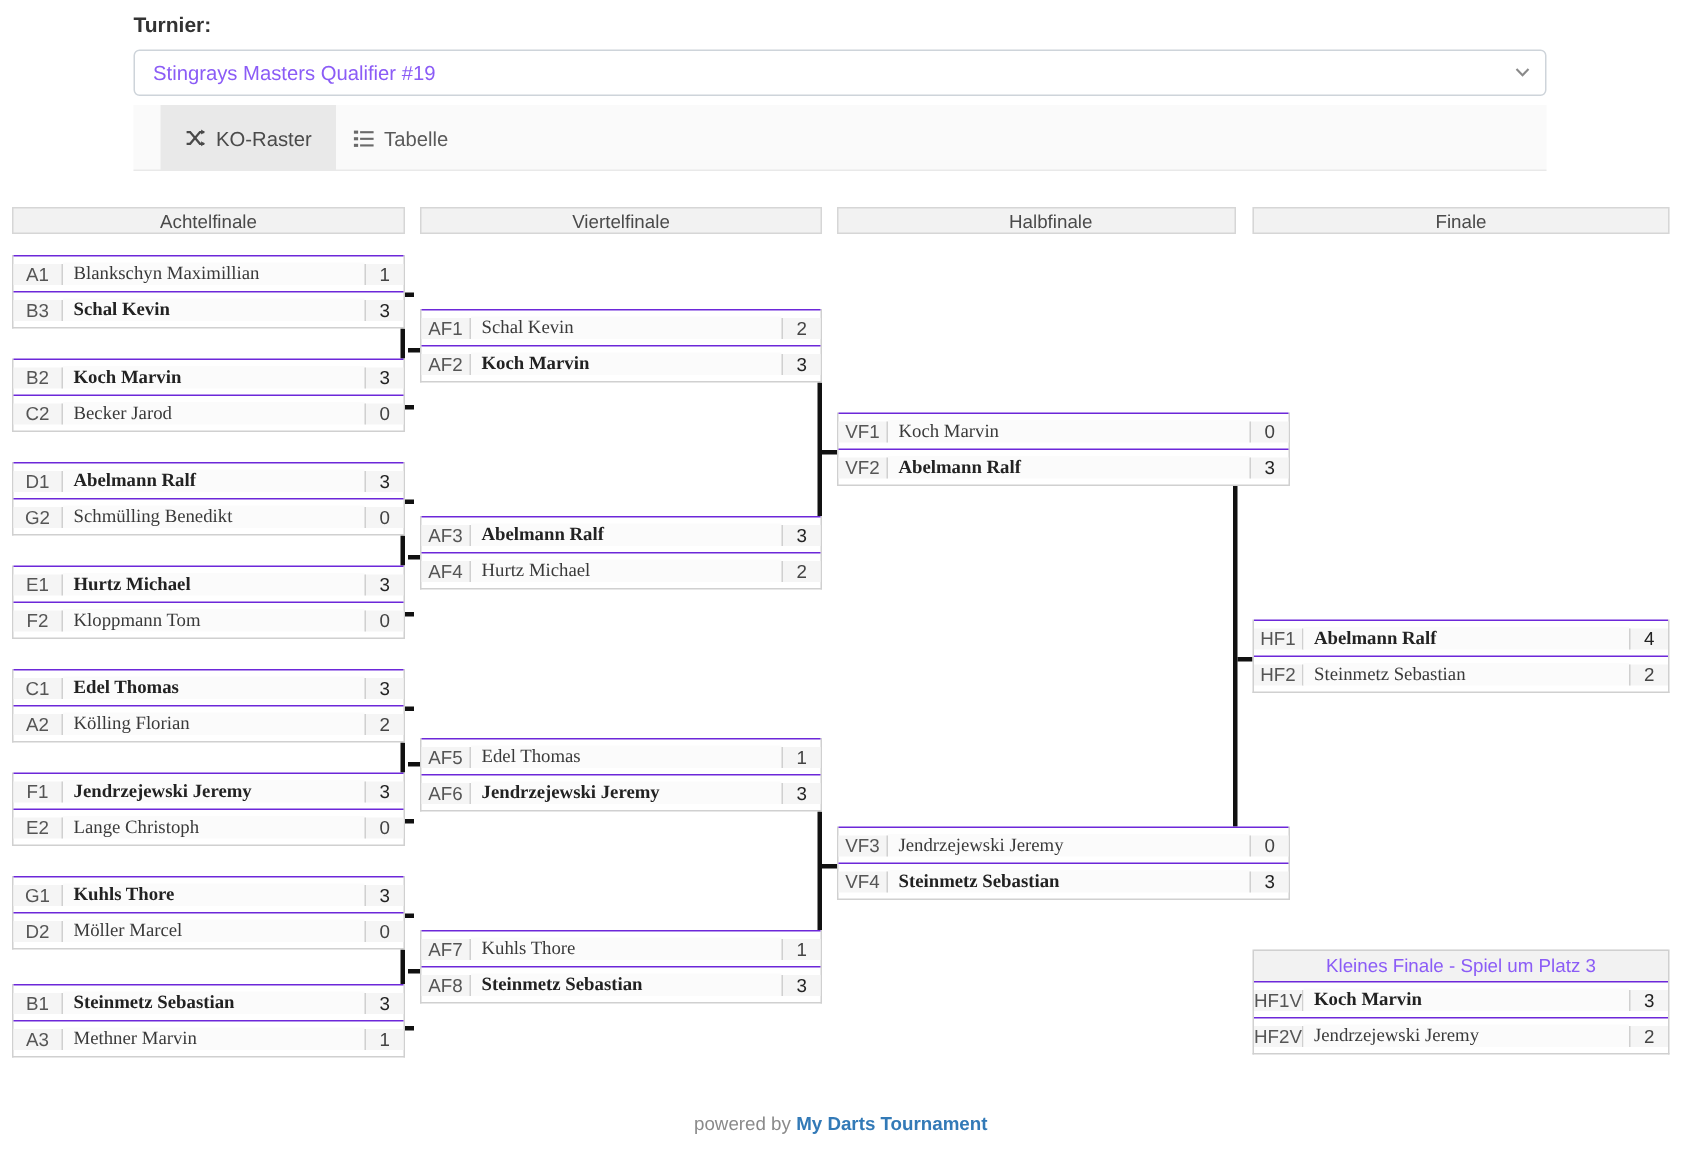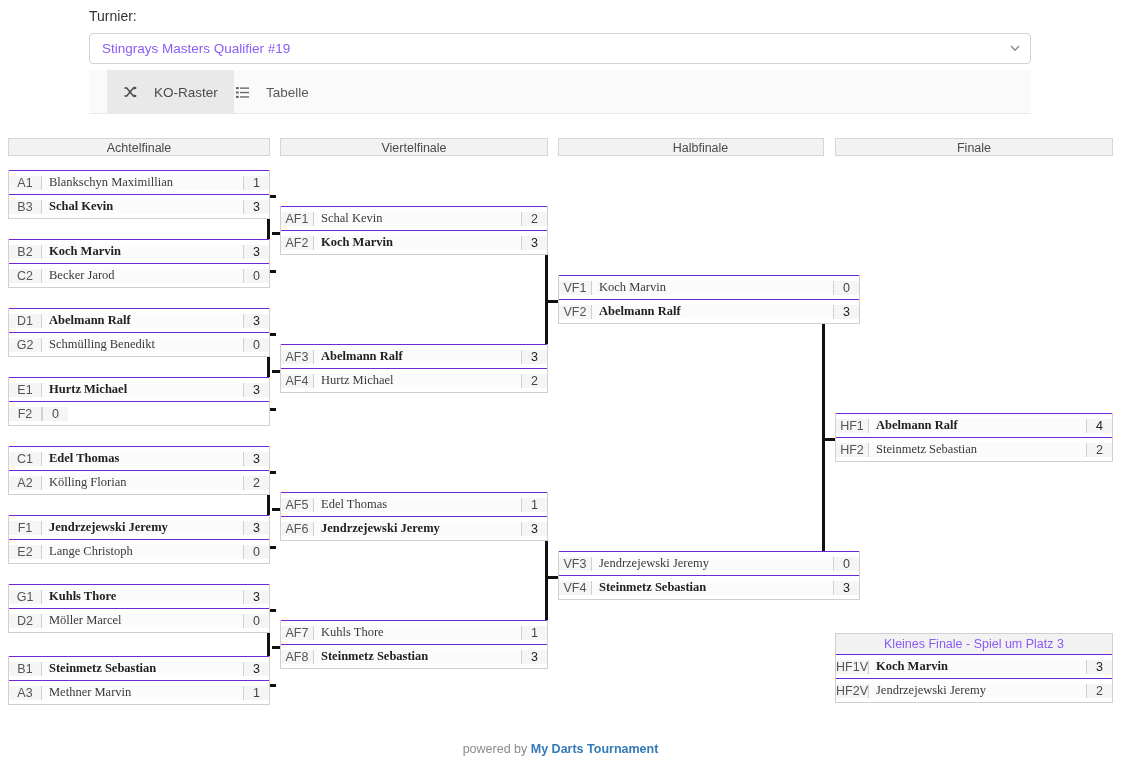--- a/index.html
+++ b/index.html
@@ -10,21 +10,21 @@
     font-size:13px;
     color:#333333;
     overflow:hidden;
     position:relative;
   }
 
   
   #header-area{position:absolute;left:0;top:0;width:1121px;height:128px;}
   #turnier-label{
     position:absolute;left:89px;top:8px;
-    font-size:14px;font-weight:normal;color:#333;
+    font-size:14px;font-weight:bold;color:#333;
   }
   #tournament-select{
     position:absolute;left:89px;top:33px;width:942px;height:31px;
     box-sizing:border-box;
     border:1px solid #ced4da;border-radius:4px;background:#fff;
     font-family:"Liberation Sans", sans-serif;font-size:13.5px;color:#8b5cf6;
     padding:0 28px 0 12px;line-height:29px;
     appearance:none;-webkit-appearance:none;
   }
   #select-chevron{
@@ -33,21 +33,21 @@
   }
   #select-chevron svg{display:block;}
 
   #tab-strip{
     position:absolute;left:89px;top:70px;width:942px;height:44px;
     background:#fafafa;border-bottom:1px solid #e9e9e9;
     box-sizing:border-box;
   }
   .tab{
     position:absolute;top:0;height:44px;
-    display:flex;align-items:center;gap:16px;
+    display:flex;align-items:center;gap:6px;
     padding:0 16px;box-sizing:border-box;
     font-size:13.5px;color:#5a5a5a;
     cursor:pointer;
   }
   .tab.active{background:#e9e9e9;color:#4a4a4a;}
   #tab-ko{left:18px;}
   #tab-tab{left:130px;}
   .tab-icon{display:inline-flex;width:15px;height:15px;align-items:center;justify-content:center;}
   .tab-icon svg{display:block;}
 
@@ -249,20 +249,21 @@
   </div>
 
   <div class="match r1" style="left:8px;top:249px;">
     <div class="mrow win">
       <div class="seed">E1</div>
       <div class="pname">Hurtz Michael</div>
       <div class="score">3</div>
     </div>
     <div class="mrow">
       <div class="seed">F2</div>
+      <div class="pname">Kloppmann Tom</div>
       <div class="score">0</div>
     </div>
   </div>
 
   <div class="match r1" style="left:8px;top:318px;">
     <div class="mrow win">
       <div class="seed">C1</div>
       <div class="pname">Edel Thomas</div>
       <div class="score">3</div>
     </div>

